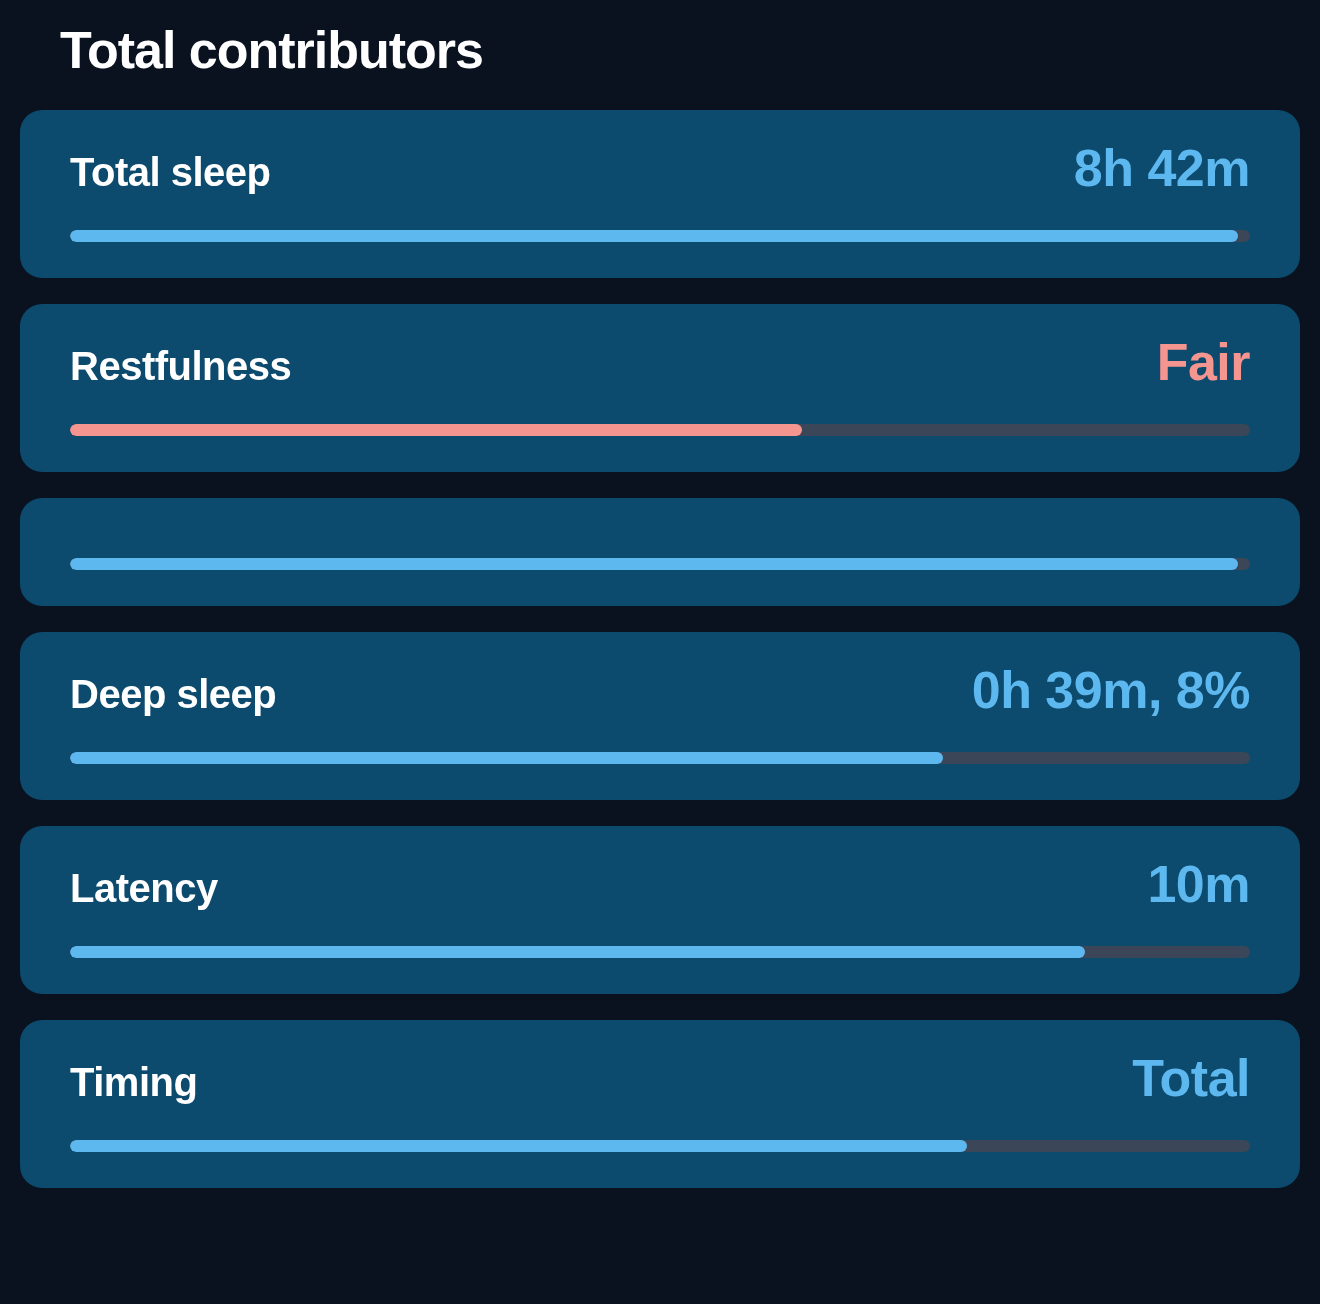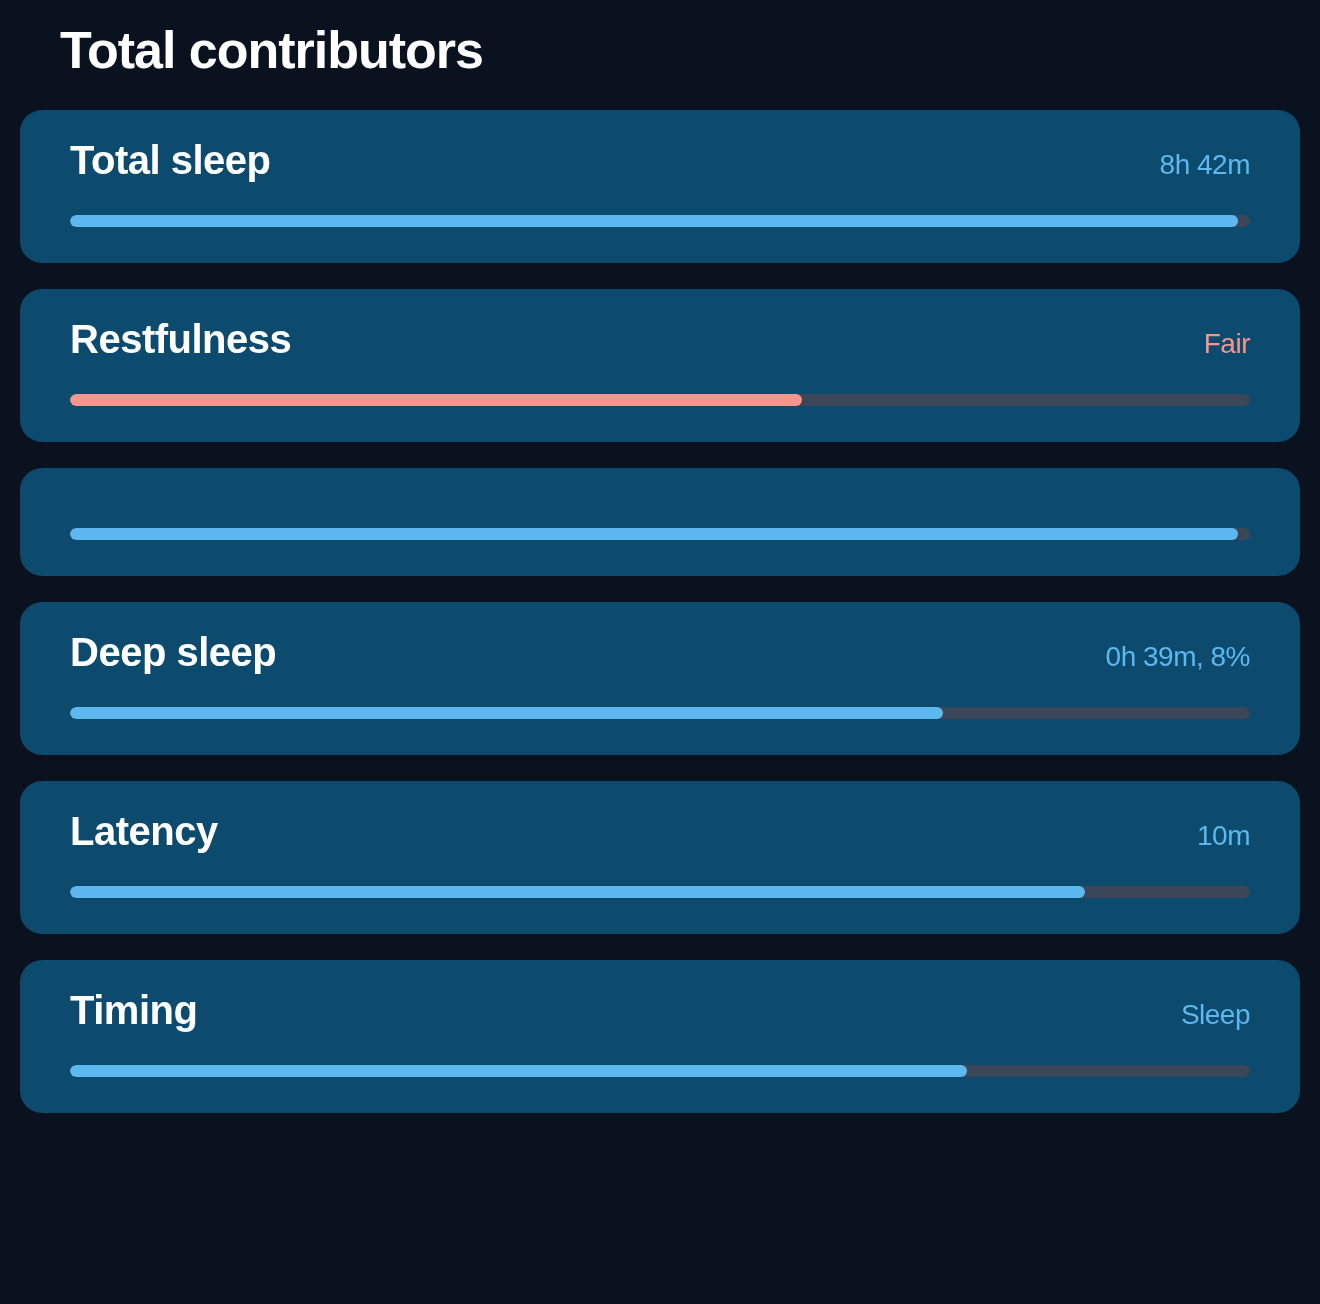--- a/index.html
+++ b/index.html
@@ -46,22 +46,22 @@
     }
     
     .card-label {
       color: #ffffff;
       font-size: 40px;
       font-weight: 600;
       letter-spacing: -0.5px;
     }
     
     .card-value {
-      font-size: 28px;
-      font-weight: 400;
+      font-size: 52px;
+      font-weight: 700;
       letter-spacing: -0.5px;
     }
     
     .value-blue {
       color: #5db8ef;
     }
     
     .value-red {
       color: #f49590;
     }
@@ -139,20 +139,20 @@
       <span class="card-value value-blue">10m</span>
     </div>
     <div class="progress-track">
       <div class="progress-fill fill-blue" style="width:86%"></div>
     </div>
   </div>
 
   <div class="card">
     <div class="card-header">
       <span class="card-label">Timing</span>
-      <span class="card-value value-blue">Sleep</span>
+      <span class="card-value value-blue">Total</span>
     </div>
     <div class="progress-track">
       <div class="progress-fill fill-blue" style="width:76%"></div>
     </div>
   </div>
 
 </div>
 
 </body></html>

